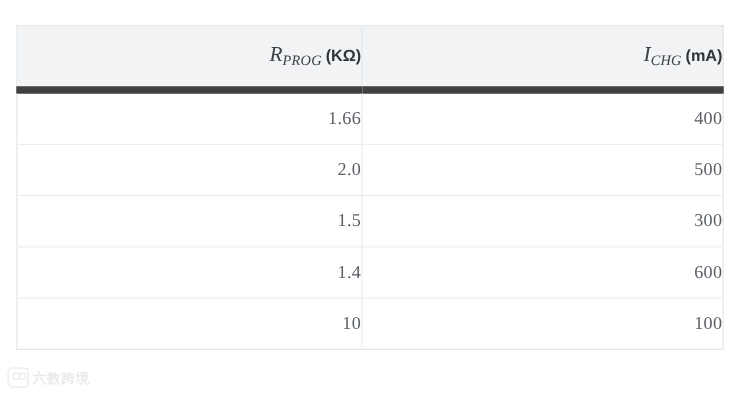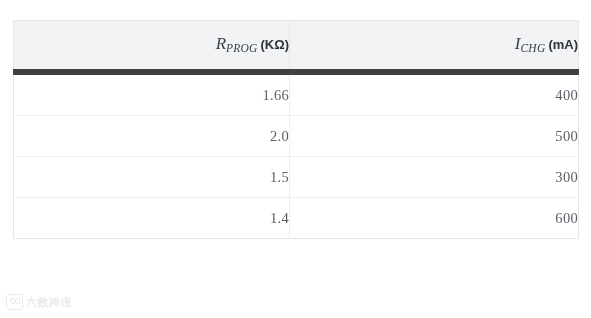--- a/index.html
+++ b/index.html
@@ -166,20 +166,24 @@
           <td>500</td>
         </tr>
         <tr>
           <td>1.5</td>
           <td>300</td>
         </tr>
         <tr>
           <td>1.4</td>
           <td>600</td>
         </tr>
+        <tr>
+          <td>10</td>
+          <td>100</td>
+        </tr>
       </tbody>
   </table>
 </div>
 
 <div id="watermark">
   <span class="wm-mark"></span>
   <span class="wm-text">六数跨境</span>
 </div>
 
 </body></html>

